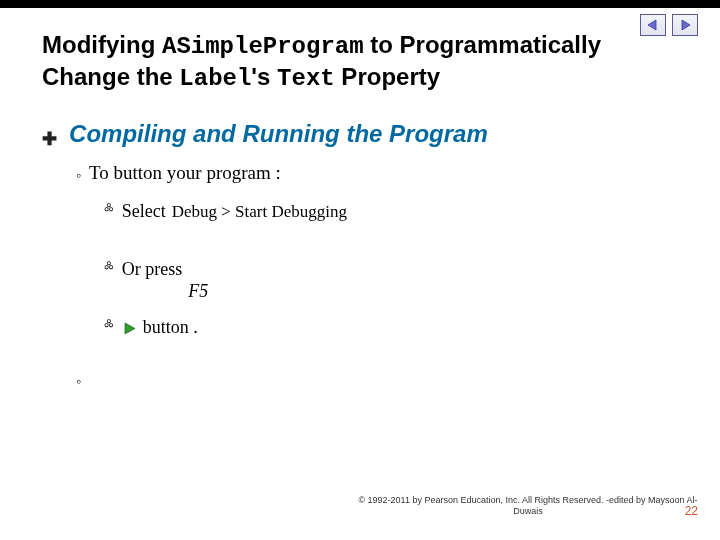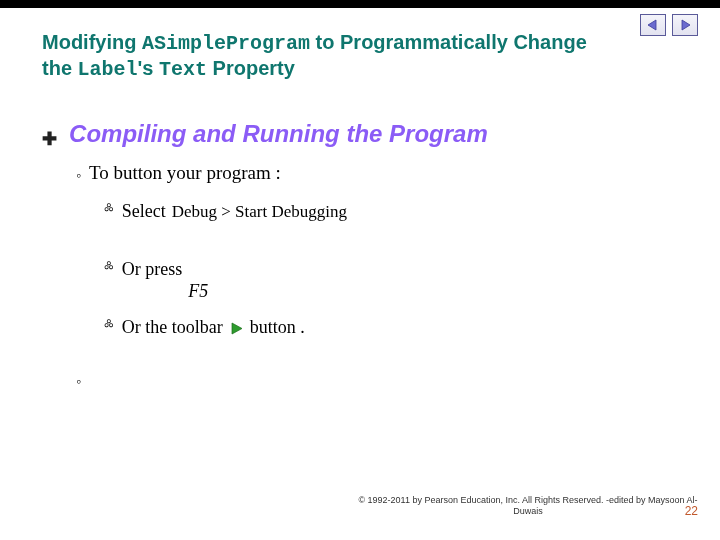--- a/index.html
+++ b/index.html
@@ -32,22 +32,22 @@
     justify-content: center;
   }
   .nav-btn svg { display: block; }
   .slide-title {
     position: absolute;
     top: 30px;
     left: 42px;
     width: 560px;
     font-family: Verdana, Geneva, sans-serif;
     font-weight: bold;
-    font-size: 20px;
-    color: #0f766e;
+    font-size: 24px;
+    color: #000000;
     line-height: 1.25;
   }
   .slide-title .code {
     font-family: "Courier New", Courier, monospace;
     font-weight: bold;
   }
   .content {
     position: absolute;
     top: 120px;
     left: 42px;
@@ -66,21 +66,21 @@
     color: #222;
     line-height: 1;
     position: relative;
     top: 3px;
   }
   .section-heading {
     font-family: Arial, sans-serif;
     font-weight: bold;
     font-style: italic;
     font-size: 24px;
-    color: #8b5cf6;
+    color: #0369a1;
   }
   .sub1 {
     margin-left: 34px;
     font-family: "Times New Roman", Times, serif;
     font-size: 19px;
     color: #000;
     margin-top: 8px;
     line-height: 1.35;
   }
   .sub1-line { display: flex; align-items: baseline; gap: 8px; }
@@ -180,21 +180,20 @@
     <div class="sub2-line">
       <span class="sub2-bullet">༜</span>
       <span class="serif">Or press </span>
       <span class="serif italic">F5</span>
     </div>
   </div>
 
   <div class="sub2">
     <div class="sub2-line">
       <span class="sub2-bullet">༜</span>
-      <span class="serif">Or the toolbar</span>
       <span class="play-icon">
         <svg width="13" height="13">
           <polygon points="2,1 2,12 12,6.5" fill="#2e9c2e" stroke="#1a6b1a" stroke-width="0.7"></polygon>
         </svg>
       </span>
       <span class="serif">  button .</span>
     </div>
   </div>
 
   <div class="sub1" style="margin-top:26px;">

